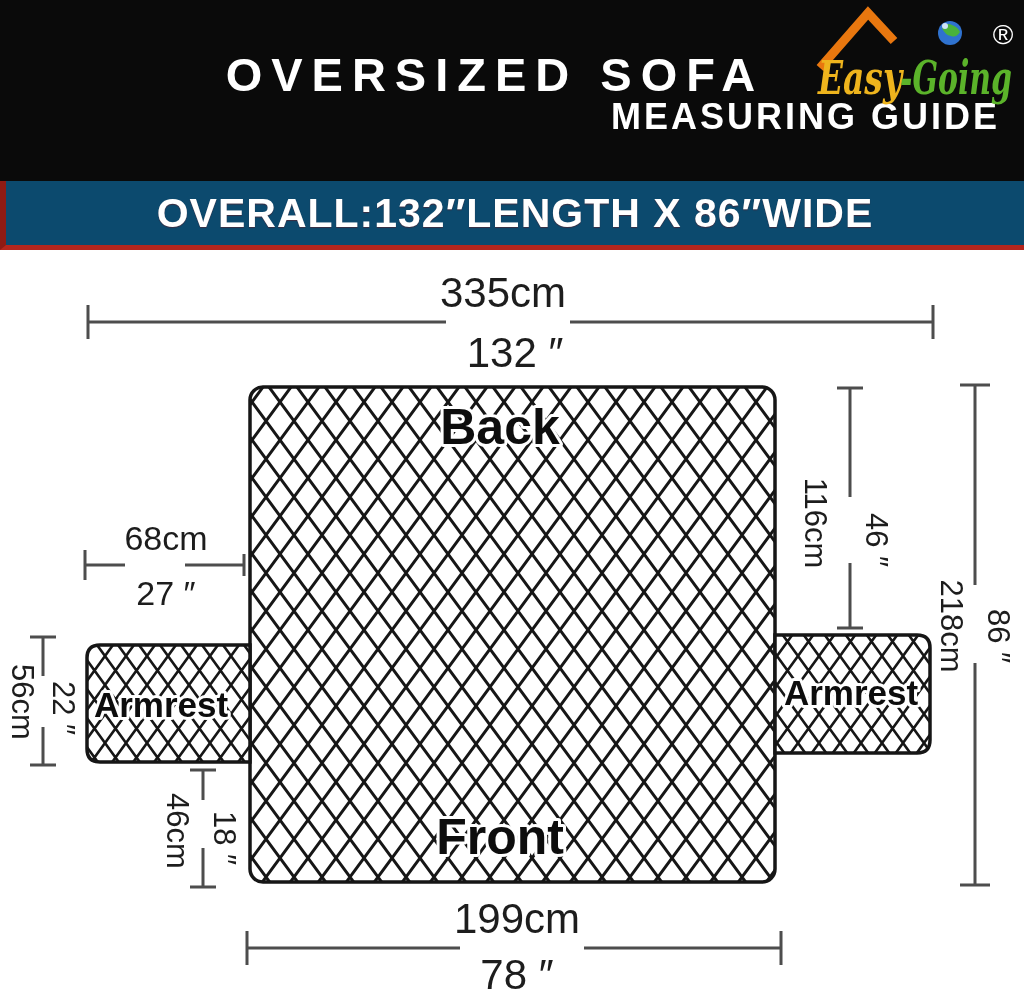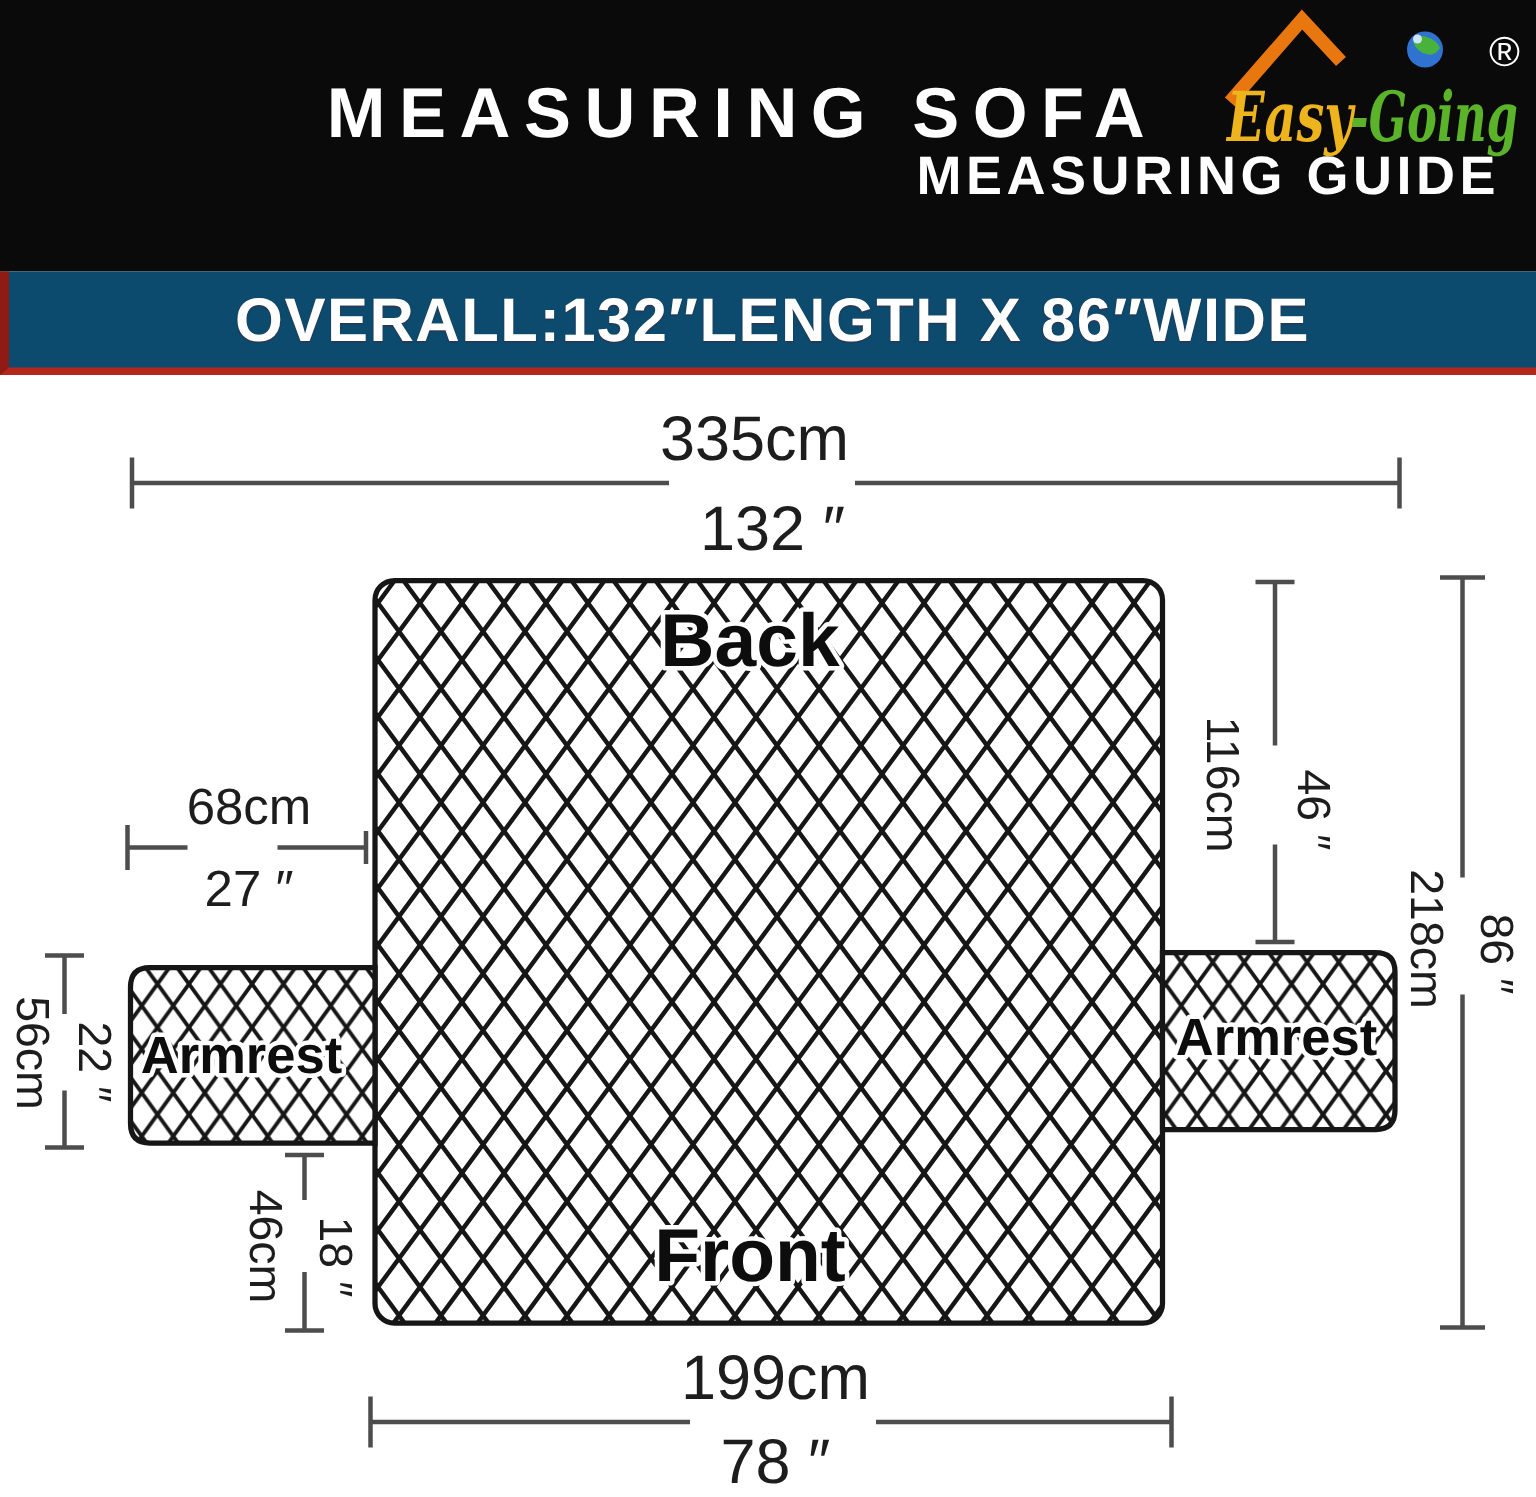--- a/index.html
+++ b/index.html
@@ -40,21 +40,21 @@
            paint-order:stroke;stroke:#ffffff;stroke-width:6px;stroke-linejoin:round;}
   .secbig{font-size:50px;}
   .secarm{font-size:35px;}
 </style>
 </head>
 <body>
 
 <div class="page">
 
   <header class="hdr">
-    <div class="t1">MEASURING SOFA</div>
+    <div class="t1">OVERSIZED SOFA</div>
     <div class="t2">MEASURING GUIDE</div>
 
     <svg class="logo" width="212" height="104" viewBox="0 0 212 104">
       <path class="roof" d="M8,64 L56,9 L82,37"></path>
       <text class="easy" x="6" y="90" textLength="84" lengthAdjust="spacingAndGlyphs">Easy</text>
       <text class="going" x="88" y="90" textLength="112" lengthAdjust="spacingAndGlyphs">-Going</text>
       <g>
         <circle cx="138" cy="29" r="12" fill="#2f72cf"></circle>
         <path d="M130,24 q5,-6 10,-3 q6,2 8,7 q-4,6 -9,4 q-6,-1 -9,-8 Z" fill="#49b23c"></path>
         <circle cx="133" cy="22" r="3" fill="#cfe4f7"></circle>

